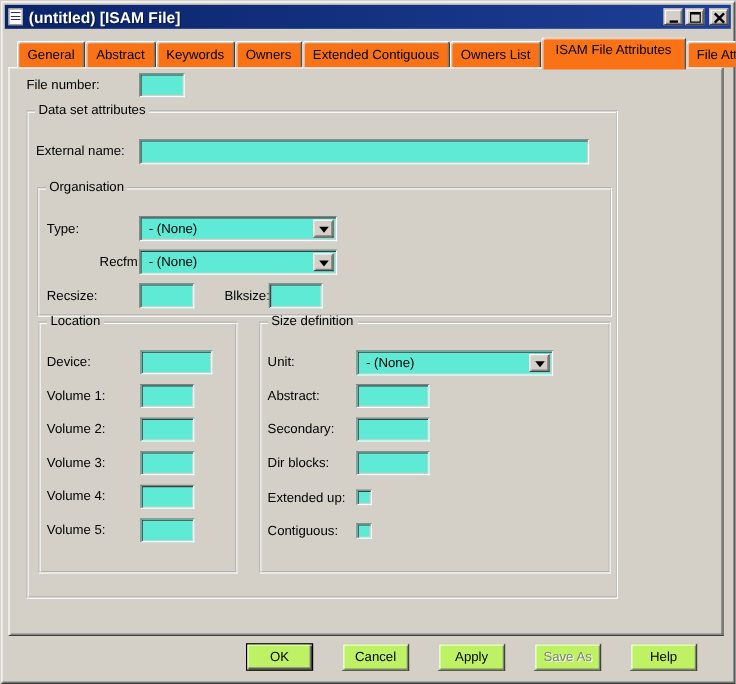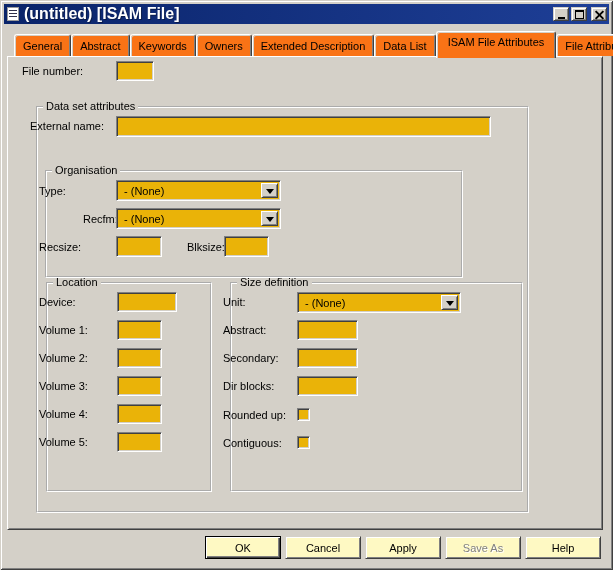--- a/index.html
+++ b/index.html
@@ -16,21 +16,21 @@
   .titlebar{
     position:absolute;left:4px;top:4px;right:4px;height:20px;
     background:linear-gradient(to right,#0a246a,#1e3f97);
     display:flex;align-items:center;padding:0 2px 0 3px;
   }
   .doc-icon{width:12px;height:14px;background:#fff;border:1px solid #9a9a9a;position:relative;flex:0 0 auto;}
   .doc-icon::before{
     content:"";position:absolute;left:1px;right:1px;top:2px;bottom:1px;
     background:repeating-linear-gradient(to bottom,#30304a 0,#30304a 1px,#fff 1px,#fff 3px);
   }
-  .title-text{color:#fff;font-weight:bold;font-size:16px;margin-left:5px;white-space:nowrap;flex:1 1 auto;
+  .title-text{color:#fff;font-weight:bold;font-size:13px;margin-left:5px;white-space:nowrap;flex:1 1 auto;
     text-shadow:1px 1px 0 rgba(0,0,0,.35);}
   .tb-buttons{display:flex;align-items:center;gap:2px;flex:0 0 auto;}
   .tb-btn{
     width:16px;height:14px;background:#d4d0c8;
     border:1px solid;border-color:#d4d0c8 #404040 #404040 #d4d0c8;
     box-shadow:inset 1px 1px 0 #fff,inset -1px -1px 0 #808080;
     display:flex;align-items:center;justify-content:center;cursor:default;
   }
   .tb-btn.close{margin-left:2px;}
   .glyph-min{width:7px;height:2px;background:#000;margin-top:7px;}
@@ -51,44 +51,44 @@
   .tab.active{height:27px;margin-bottom:-2px;padding:0 11px;z-index:6;position:relative;align-items:flex-start;padding-top:4px;}
 
   
   .page{
     position:absolute;left:7px;top:56px;width:596px;height:474px;background:#d4d0c8;z-index:1;
     border:1px solid;border-color:#fff #404040 #404040 #fff;
     box-shadow:inset 1px 1px 0 #d4d0c8,inset -1px -1px 0 #808080;
   }
 
   .lbl{position:absolute;white-space:nowrap;line-height:13px;}
-  .group{position:absolute;border:2px groove #fff;margin:14px;padding:0;}
+  .group{position:absolute;border:2px groove #fff;margin:0;padding:0;}
   .group legend{font-size:11px;line-height:13px;padding:0 3px;margin-left:5px;}
 
   .sunken{
-    background:#eab308;border:1px solid;border-color:#808080 #fff #fff #808080;
+    background:#5eead4;border:1px solid;border-color:#808080 #fff #fff #808080;
     box-shadow:inset 1px 1px 0 #404040,inset -1px -1px 0 #d4d0c8;
   }
   input.field{position:absolute;padding:2px 3px;font:11px "Liberation Sans",sans-serif;outline:none;}
 
   .combo{position:absolute;}
   .combo-text{position:absolute;left:7px;top:4px;right:20px;line-height:13px;overflow:hidden;white-space:nowrap;}
   .combo-arrow{
     position:absolute;top:2px;right:2px;bottom:2px;width:17px;background:#d4d0c8;
     border:1px solid;border-color:#fff #404040 #404040 #fff;
     box-shadow:inset 1px 1px 0 #d4d0c8,inset -1px -1px 0 #808080;
     display:flex;align-items:center;justify-content:center;cursor:default;
   }
   .arrow-glyph{width:0;height:0;border-left:4px solid transparent;border-right:4px solid transparent;border-top:5px solid #000;margin-top:1px;}
 
   .checkbox{position:absolute;width:13px;height:13px;cursor:default;}
 
   
   .btn{
-    position:absolute;top:536px;width:76px;height:23px;background:#fef9c3;
+    position:absolute;top:536px;width:56px;height:23px;background:#bef264;
     border:1px solid;border-color:#d4d0c8 #404040 #404040 #d4d0c8;
     box-shadow:inset 1px 1px 0 #fff,inset -1px -1px 0 #808080;
     font:11px "Liberation Sans",sans-serif;display:flex;align-items:center;justify-content:center;
     cursor:default;padding:0;
   }
   .btn.default{
     border:1px solid #000;
     box-shadow:inset 1px 1px 0 #fff,inset -1px -1px 0 #404040,inset -2px -2px 0 #808080;
   }
   .btn.disabled{color:#808080;text-shadow:1px 1px 0 #fff;}
@@ -121,24 +121,24 @@
     <div class="tab">
         <span>Abstract</span>
       </div>
     <div class="tab">
         <span>Keywords</span>
       </div>
     <div class="tab">
         <span>Owners</span>
       </div>
     <div class="tab">
-        <span>Extended Description</span>
-      </div>
-    <div class="tab">
-        <span>Data List</span>
+        <span>Extended Contiguous</span>
+      </div>
+    <div class="tab">
+        <span>Owners List</span>
       </div>
     <div class="tab active">
         <span>ISAM File Attributes</span>
       </div>
     <div class="tab">
         <span>File Attributes</span>
       </div>
   </div>
 
   <div class="page">
@@ -146,21 +146,21 @@
     <span class="lbl" style="left:14px;top:8px;">File number:</span>
     <input class="field sunken" style="left: 108px; top: 4px; width: 38px; height: 20px;" value="">
 
     <fieldset class="group" style="left:14px;top:29px;width:493px;height:413px;">
       <legend>Data set attributes</legend>
     </fieldset>
 
     <span class="lbl" style="left:22px;top:63px;">External name:</span>
     <input class="field sunken" style="left: 108px; top: 59px; width: 375px; height: 21px;" value="">
 
-    <fieldset class="group" style="left:23px;top:93px;width:418px;height:114px;">
+    <fieldset class="group" style="left:23px;top:93px;width:479px;height:114px;">
       <legend>Organisation</legend>
     </fieldset>
 
     <span class="lbl" style="left:31px;top:128px;">Type:</span>
     <div class="combo sunken" style="left:108px;top:123px;width:165px;height:21px;">
       <span class="combo-text">- (None)</span>
       <span class="combo-arrow">
           <span class="arrow-glyph"></span>
         </span>
     </div>
@@ -214,21 +214,21 @@
 
     <span class="lbl" style="left:215px;top:267px;">Abstract:</span>
     <input class="field sunken" style="left: 289px; top: 263px; width: 61px; height: 20px;" value="">
 
     <span class="lbl" style="left:215px;top:295px;">Secondary:</span>
     <input class="field sunken" style="left: 289px; top: 291px; width: 61px; height: 20px;" value="">
 
     <span class="lbl" style="left:215px;top:323px;">Dir blocks:</span>
     <input class="field sunken" style="left: 289px; top: 319px; width: 61px; height: 20px;" value="">
 
-    <span class="lbl" style="left:215px;top:352px;">Rounded up:</span>
+    <span class="lbl" style="left:215px;top:352px;">Extended up:</span>
     <div class="checkbox sunken" style="left:289px;top:351px;"></div>
 
     <span class="lbl" style="left:215px;top:380px;">Contiguous:</span>
     <div class="checkbox sunken" style="left:289px;top:379px;"></div>
 
   </div>
 
   <button class="btn default" style="left:205px;">OK</button>
   <button class="btn" style="left:285px;">Cancel</button>
   <button class="btn disabled" style="left:445px;">Save As</button>

